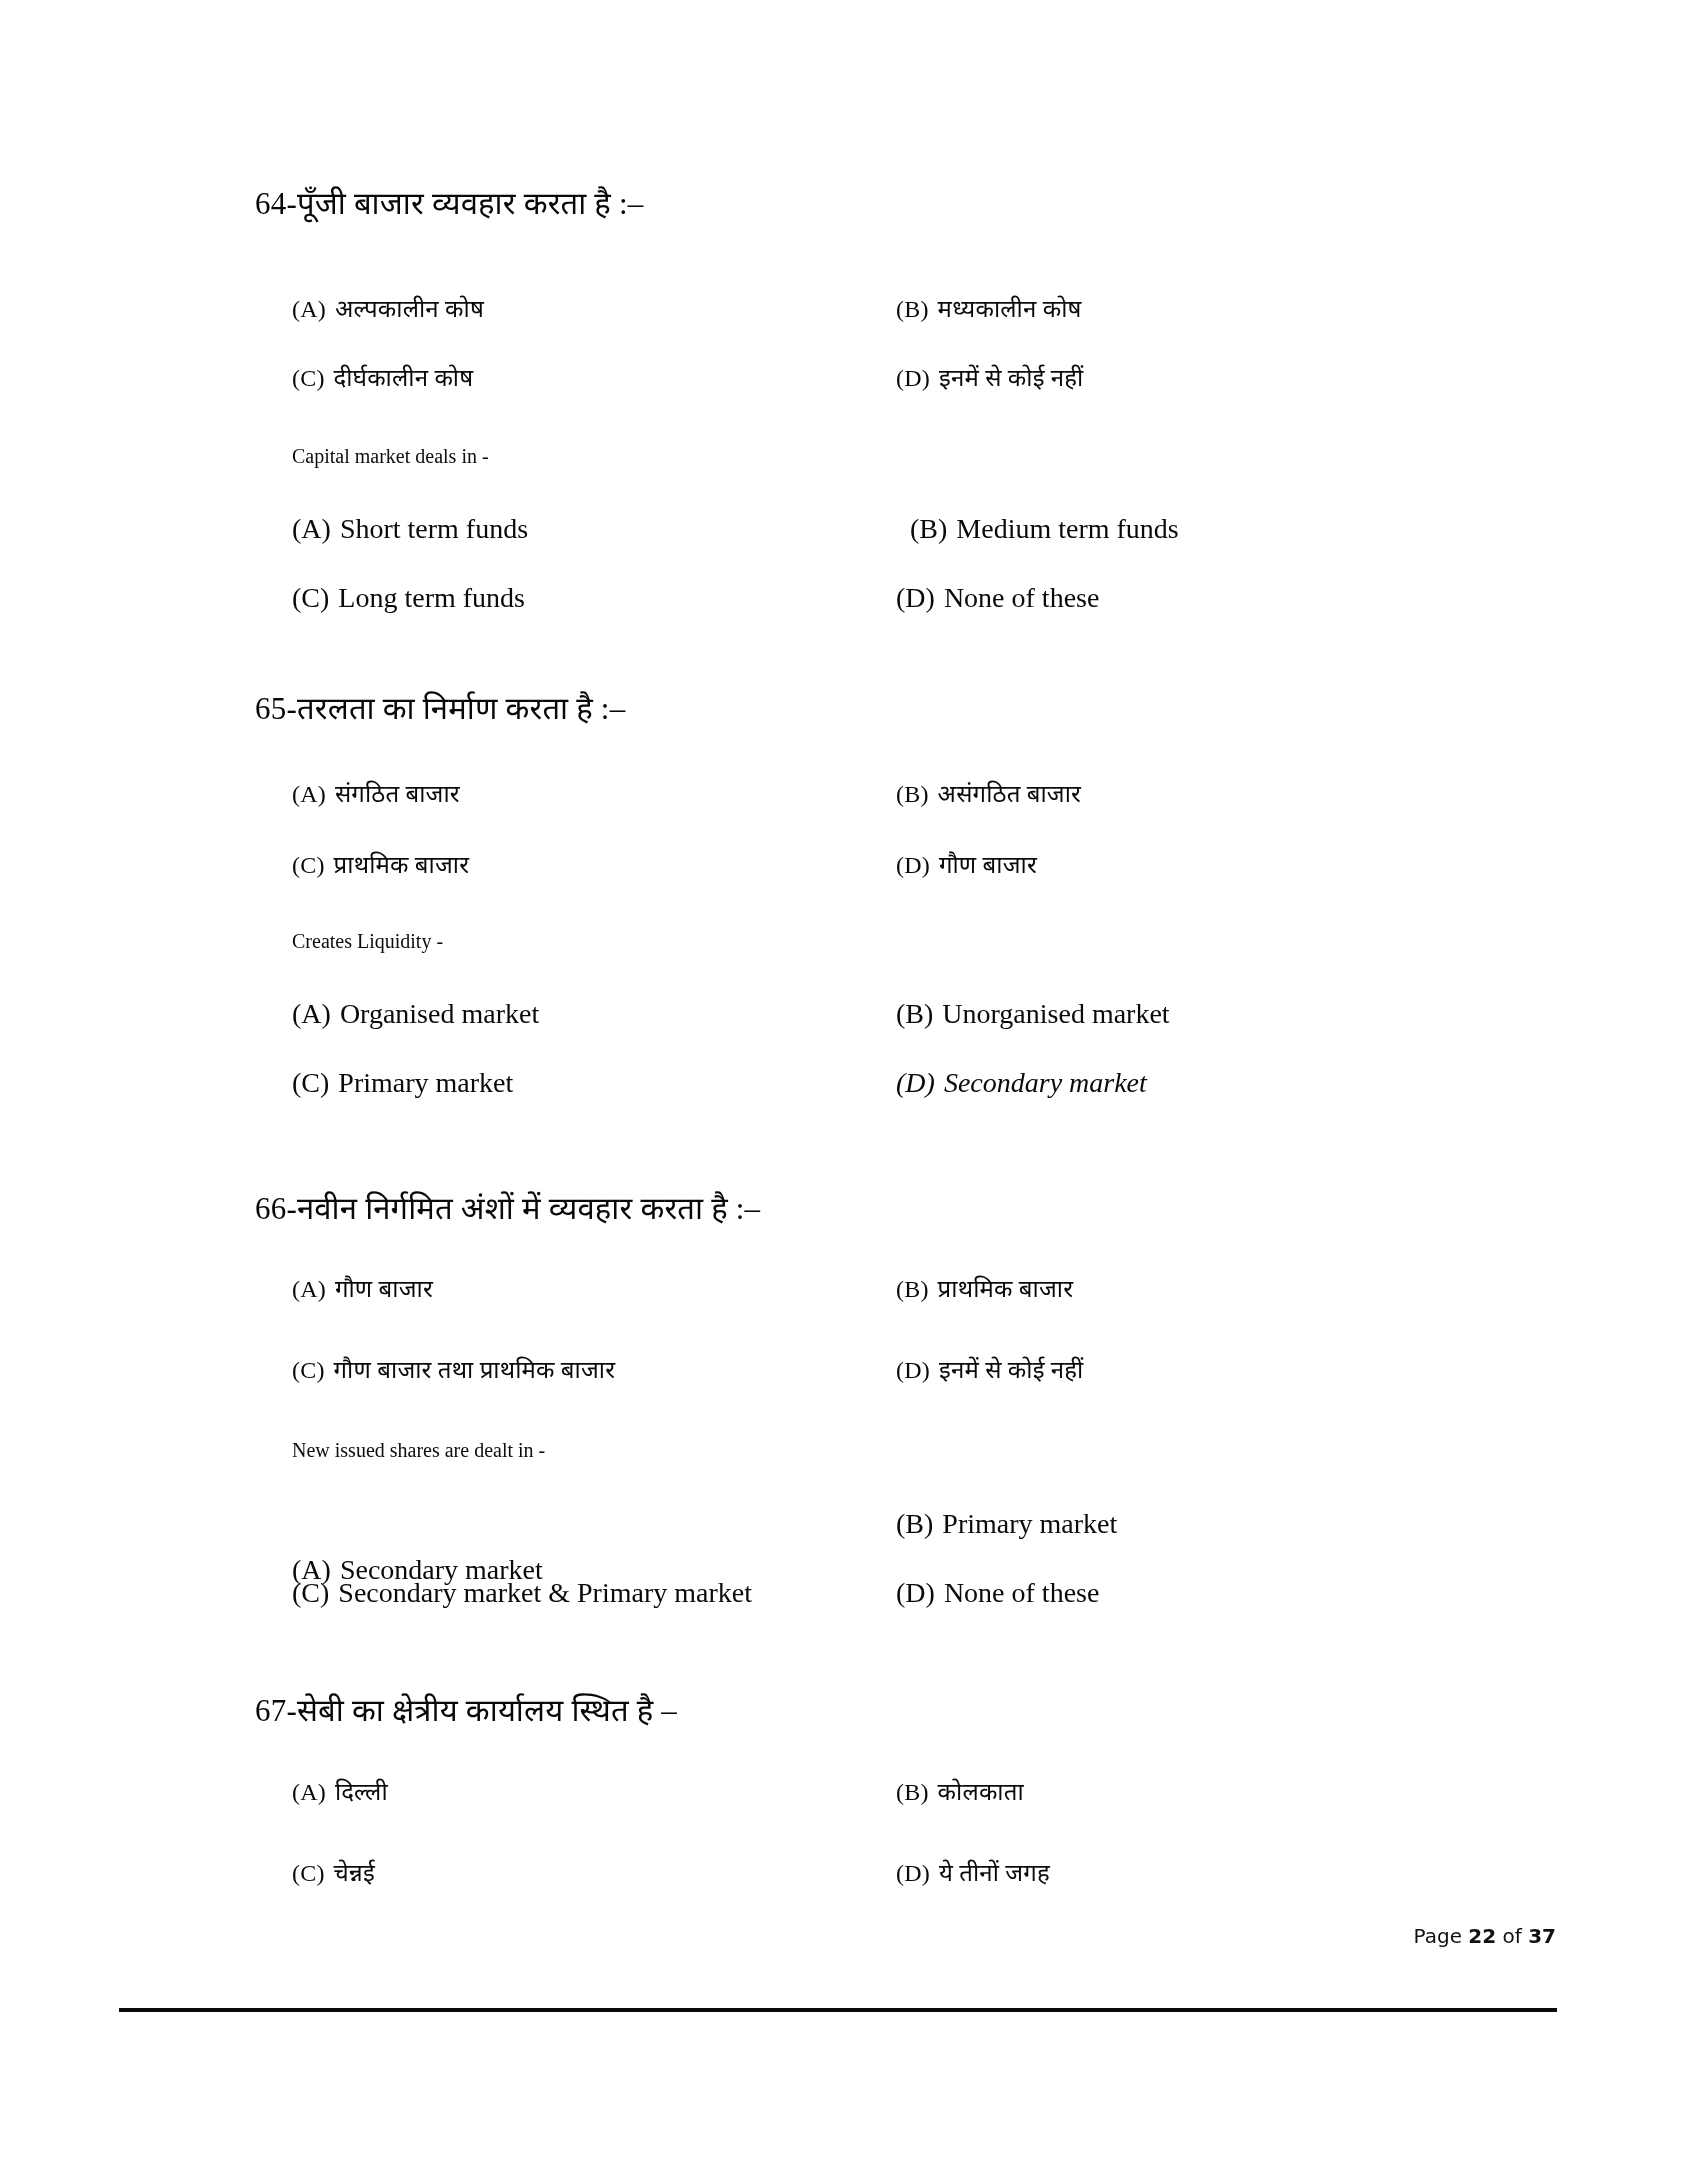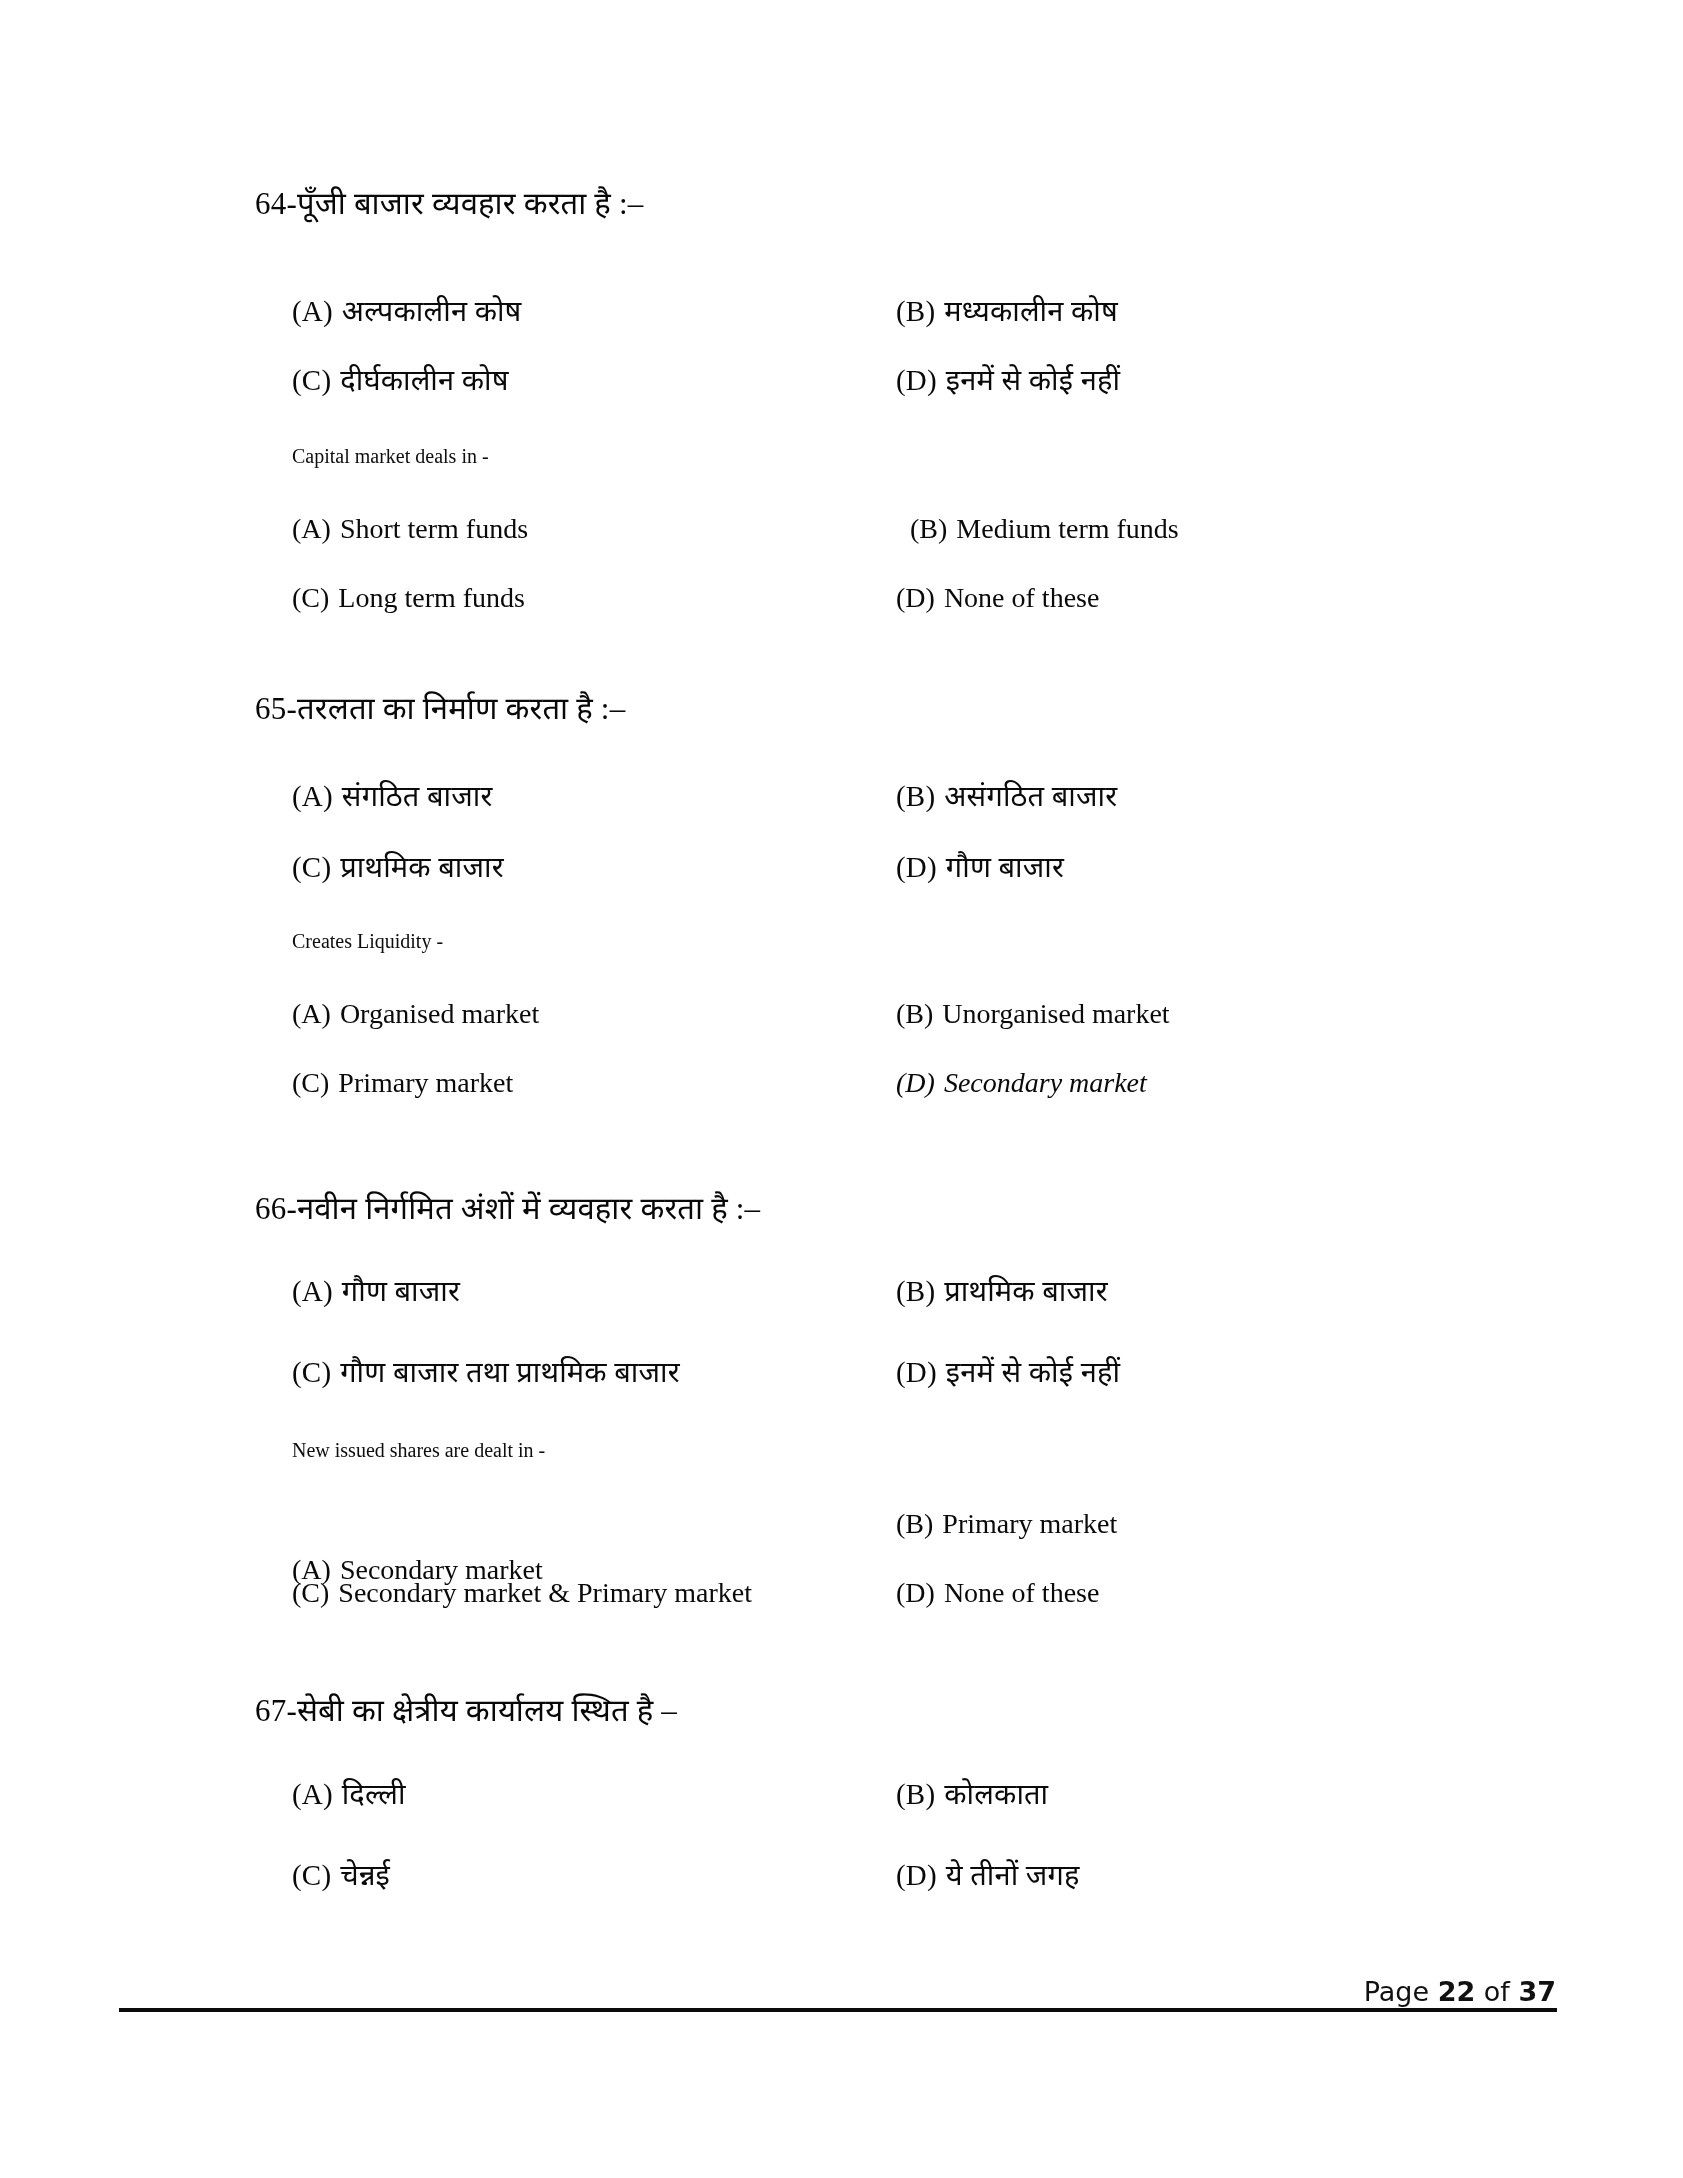--- a/index.html
+++ b/index.html
@@ -55,21 +55,21 @@
   .opt {
     position: absolute;
     white-space: nowrap;
     color: #0a0a0a;
   }
   .opt .lbl {
     font-family: "Liberation Serif", "DejaVu Serif", serif;
   }
   .opt-hi {
     font-family: "Liberation Serif", "DejaVu Sans", serif;
-    font-size: 29px;
+    font-size: 24px;
     line-height: 1.0;
     letter-spacing: 0.2px;
   }
   .opt-en {
     font-family: "Liberation Serif", "DejaVu Serif", serif;
     font-size: 28px;
     line-height: 1.0;
   }
   .opt-hi .lbl { margin-right: 9px; }
   .opt-en .lbl { margin-right: 9px; }
@@ -82,23 +82,23 @@
     position: absolute;
     left: 119px;
     top: 2008px;
     width: 1438px;
     height: 4px;
     background: #0b0b0b;
   }
   .footer-text {
     position: absolute;
     right: 127px;
-    top: 1976px;
+    top: 1924px;
     font-family: "DejaVu Sans", "Liberation Sans", sans-serif;
-    font-size: 27px;
+    font-size: 20px;
     color: #111111;
     white-space: nowrap;
   }
   .footer-text b { font-weight: 700; }
 </style>
 </head>
 <body>
 
 <div class="page">
 

